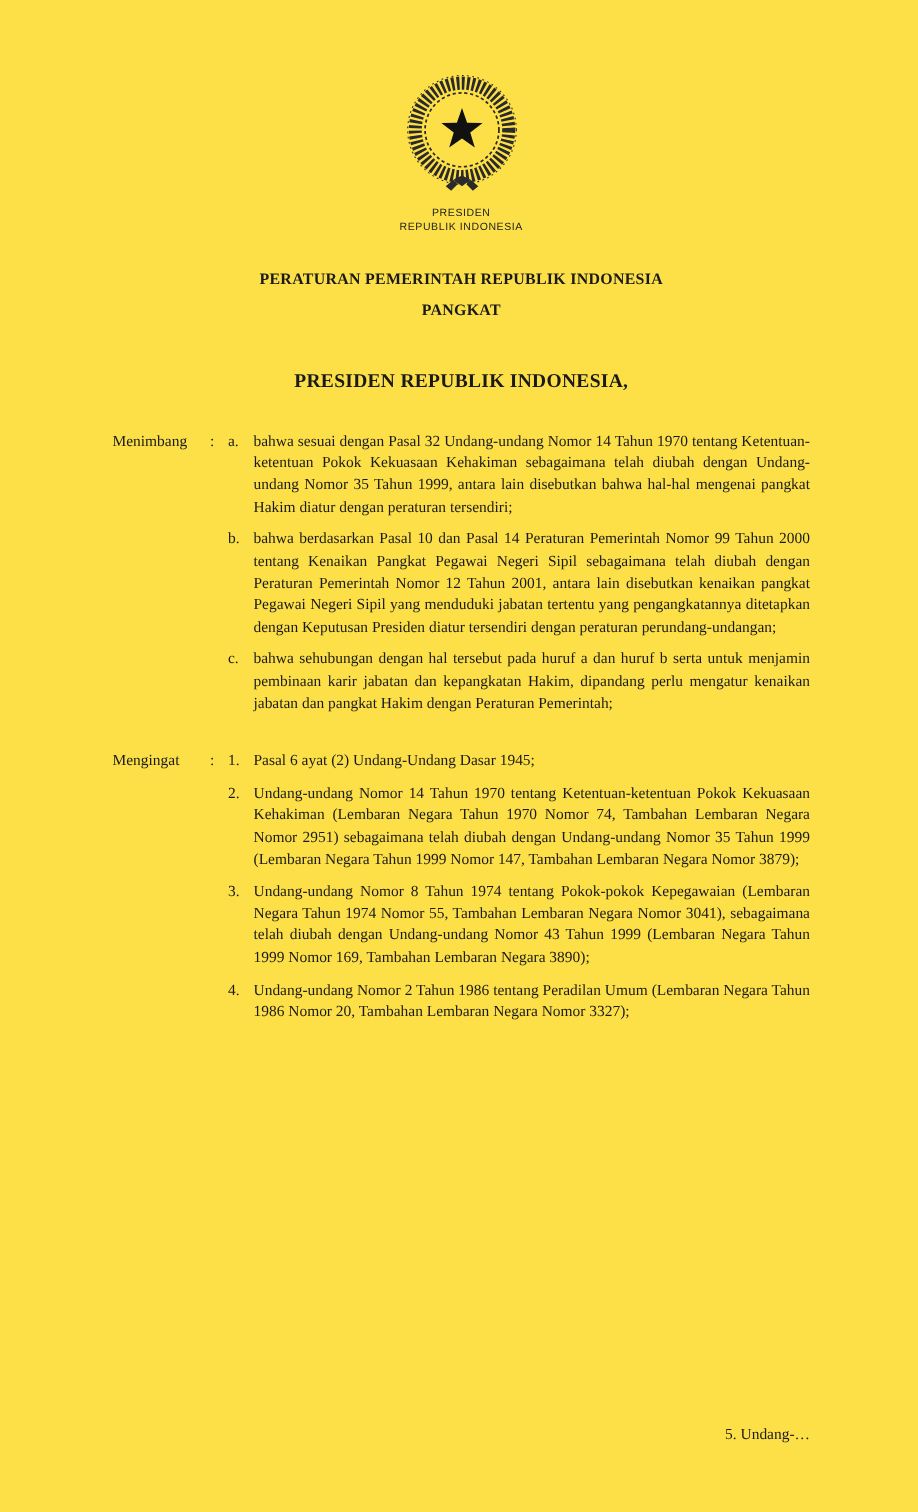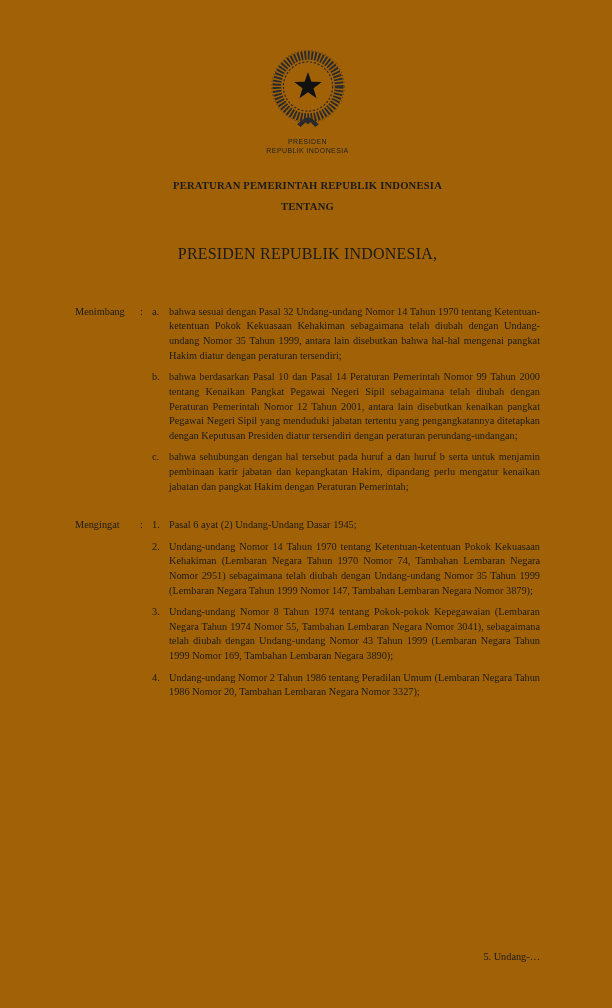--- a/index.html
+++ b/index.html
@@ -1,20 +1,20 @@
 <!DOCTYPE html>
 <html><head>
 <meta charset="utf-8">
 <style>
   html, body { margin: 0; padding: 0; background: #ffffff; }
   .page {
     width: 612px;
     height: 1008px;
     margin: 0 auto;
-    background: #a16207;
+    background: #fde047;
     color: #1a1a1a;
     font-family: "Liberation Serif", serif;
     position: relative;
     box-sizing: border-box;
     padding: 46px 72px 30px 75px;
     overflow: hidden;
   }
 
   
   .doc-header { text-align: center; margin-bottom: 24px; }
@@ -31,23 +31,23 @@
   
   .title-block { text-align: center; margin-top: 22px; }
   .title-block p {
     margin: 0 0 10px;
     font-weight: bold;
     font-size: 10.6px;
     letter-spacing: 0.2px;
   }
   .preamble {
     text-align: center;
-    font-weight: normal;
-    font-size: 16px;
-    margin: 33px 0 42px;
+    font-weight: bold;
+    font-size: 13px;
+    margin: 33px 0 26px;
     letter-spacing: 0.2px;
   }
 
   
   .clause {
     display: flex;
     align-items: flex-start;
     font-size: 10.3px;
     line-height: 1.42;
   }
@@ -97,21 +97,21 @@
       </svg>
     </span>
     <div class="org-name">
       <div>PRESIDEN</div>
       <div>REPUBLIK INDONESIA</div>
     </div>
   </header>
 
   <div class="title-block">
     <p>PERATURAN PEMERINTAH REPUBLIK INDONESIA</p>
-    <p>TENTANG</p>
+    <p>PANGKAT</p>
   </div>
 
   <p class="preamble">PRESIDEN REPUBLIK INDONESIA,</p>
 
   <section class="clause">
     <div class="clause-head">
       <span class="clause-label">Menimbang</span>
       <span class="clause-colon">:</span>
     </div>
     <div class="clause-items">

